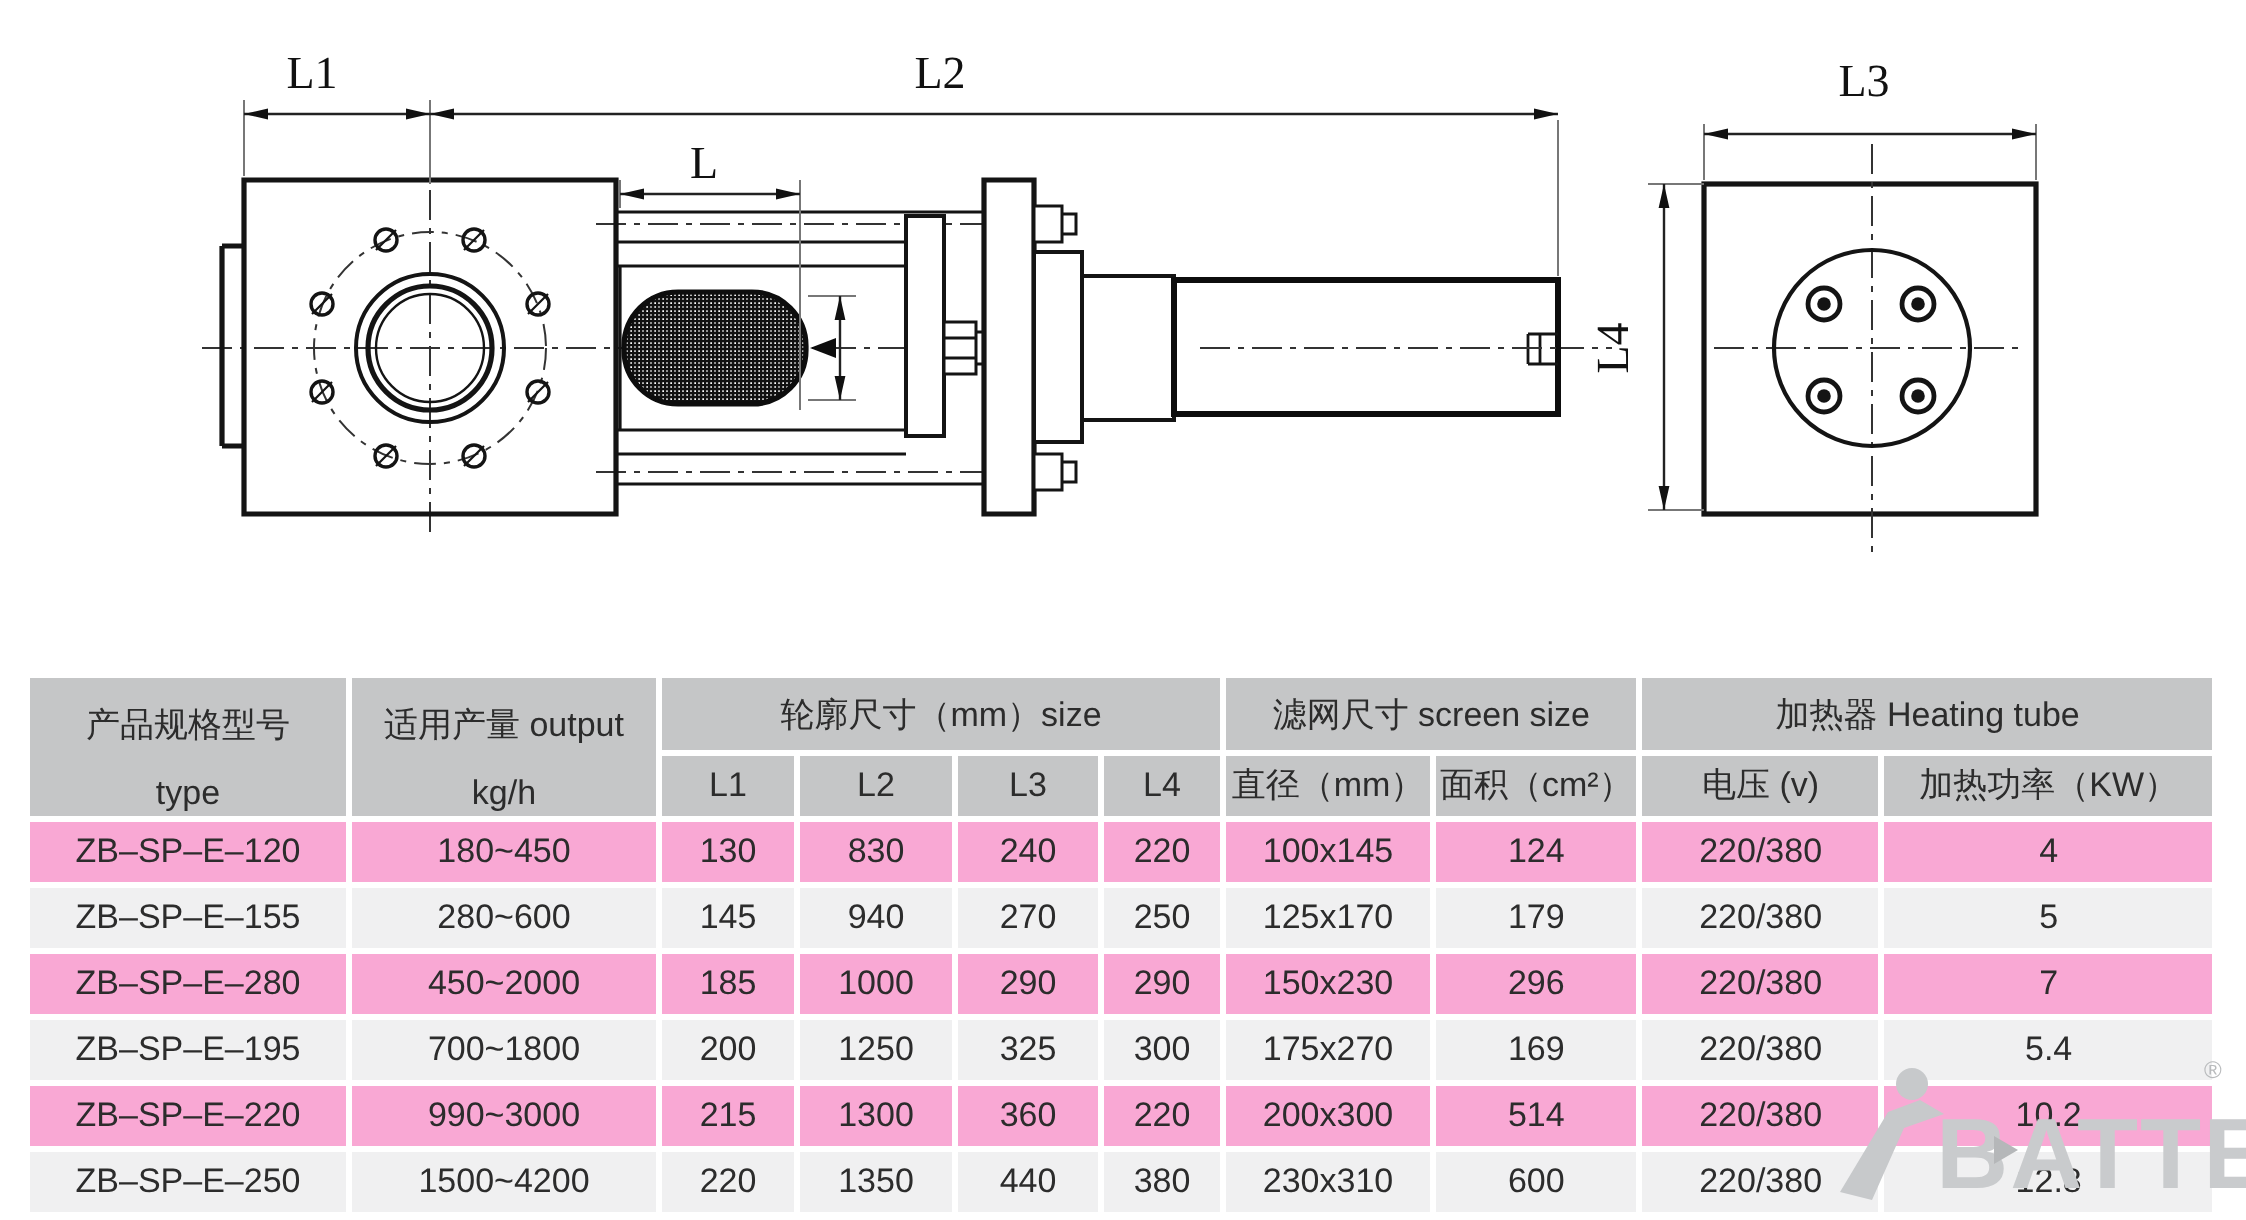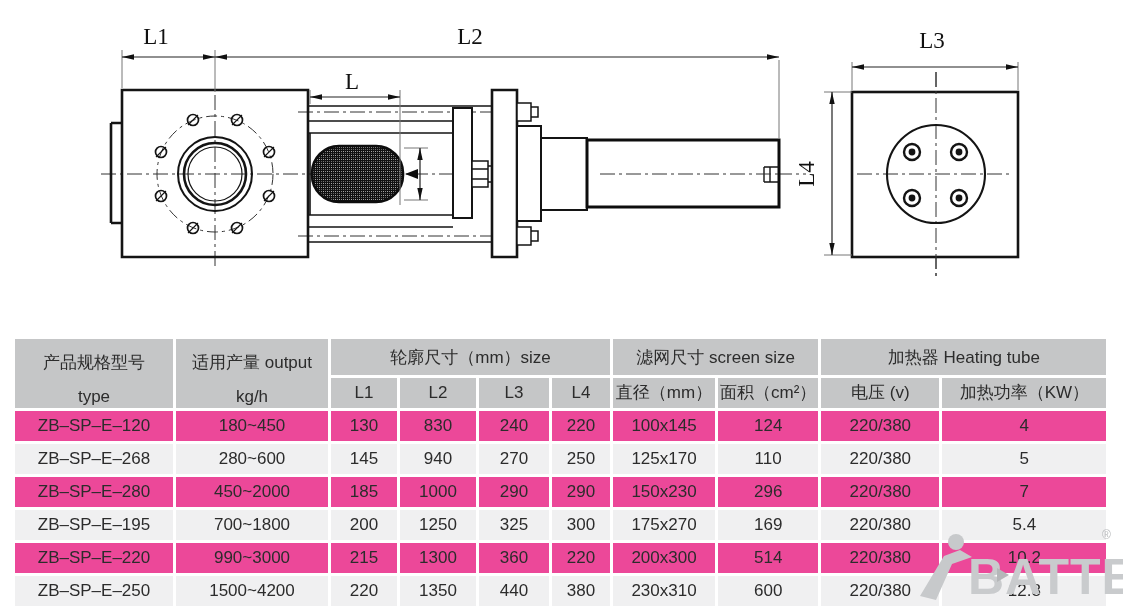--- a/index.html
+++ b/index.html
@@ -13,21 +13,21 @@
   #spec-table-wrap{position:absolute;left:12px;top:336px;}
   table{border-collapse:separate;border-spacing:3px;table-layout:fixed;}
   th,td{
     font-weight:normal;text-align:center;vertical-align:middle;
     font-size:17px;line-height:1.25;padding:0 2px;white-space:nowrap;
   }
   tr.h1 th{background:#c5c6c7;height:30px;}
   tr.h2 th{background:#c5c6c7;height:24px;}
   th[rowspan]{height:auto;}
   th span{display:block;margin-top:13px;}
-  tr.odd td{background:#ec4899;height:30px;}
+  tr.odd td{background:#f9a8d4;height:30px;}
   tr.even td{background:#f0f0f1;height:30px;}
   
   #watermark{
     position:absolute;left:916px;top:520px;width:215px;height:88px;
     z-index:5;pointer-events:none;
   }
   #watermark .brand{
     position:absolute;left:52px;top:28px;
     font-size:50px;font-weight:bold;letter-spacing:1px;color:#c9cbcd;
     font-family:"Liberation Sans",sans-serif;
@@ -172,28 +172,28 @@
           <td>130</td>
           <td>830</td>
           <td>240</td>
           <td>220</td>
           <td>100x145</td>
           <td>124</td>
           <td>220/380</td>
           <td>4</td>
   </tr>
   <tr class="even">
-    <td>ZB–SP–E–268</td>
+    <td>ZB–SP–E–155</td>
           <td>280~600</td>
           <td>145</td>
           <td>940</td>
           <td>270</td>
           <td>250</td>
           <td>125x170</td>
-          <td>110</td>
+          <td>179</td>
           <td>220/380</td>
           <td>5</td>
   </tr>
   <tr class="odd">
     <td>ZB–SP–E–280</td>
           <td>450~2000</td>
           <td>185</td>
           <td>1000</td>
           <td>290</td>
           <td>290</td>

